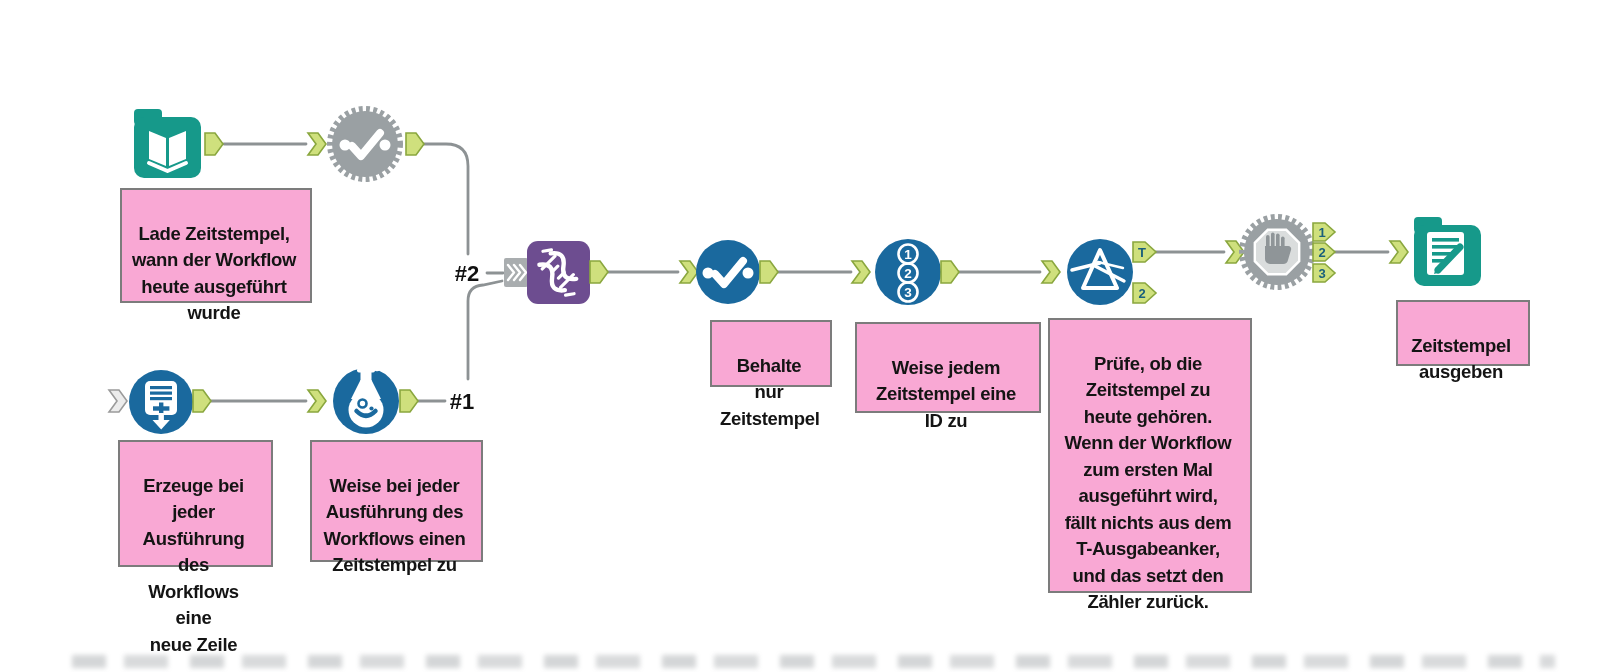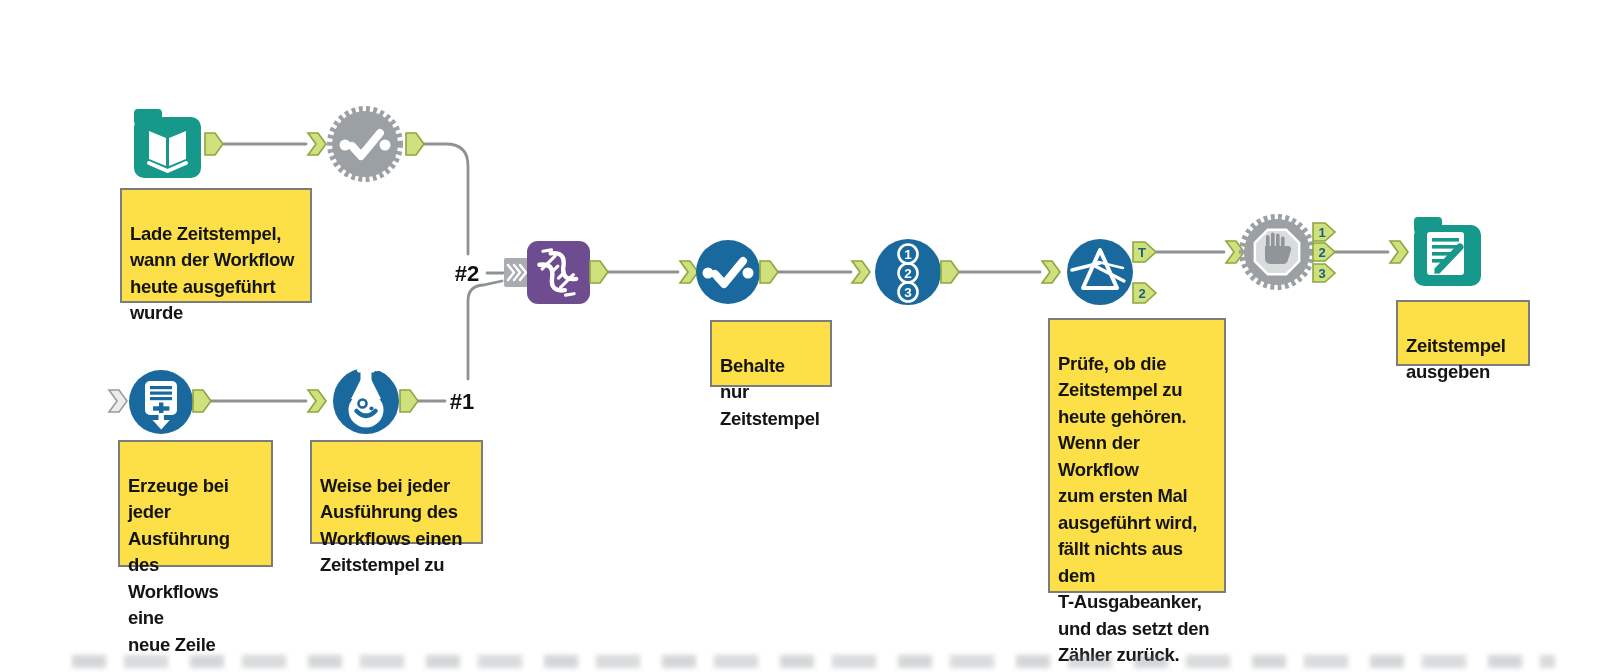--- a/index.html
+++ b/index.html
@@ -1,21 +1,21 @@
 <!DOCTYPE html>
 <html style="--tool-teal: #16998a; --tool-blue: #1a699e; --tool-purple: #6d4d90; --tool-gray: #9aa0a3; --anchor-fill: #cfe07d; --anchor-stroke: #8aa73e; --anchor-text: #1a607b; --wire: #8d9294; --annotation-text: #141414; --annotation-border: #7c7c7c;"><head>
 <meta charset="utf-8">
 <style>
   html,body{margin:0;padding:0;background:#ffffff;}
   #canvas{position:relative;width:1600px;height:672px;background:#fff;overflow:hidden;
           font-family:"Liberation Sans",sans-serif;}
   #scene{position:absolute;left:0;top:0;}
-  .annotation{position:absolute;background:#fde047;border:2px solid var(--annotation-border);
+  .annotation{position:absolute;background:#f9a8d4;border:2px solid var(--annotation-border);
               color:var(--annotation-text);font-weight:bold;font-size:18.5px;line-height:26.5px;
-              letter-spacing:-0.3px;padding:4px 12px 3px 8px;white-space:pre-line;box-sizing:border-box;}
+              letter-spacing:-0.3px;padding:4px 12px 3px 8px;white-space:pre-line;box-sizing:border-box;text-align:center;}
   svg text{font-family:"Liberation Sans",sans-serif;font-weight:bold;}
   .wire{fill:none;stroke:var(--wire);stroke-width:2.8;stroke-linecap:round;}
   .anchor-out{fill:var(--anchor-fill);stroke:var(--anchor-stroke);stroke-width:1.6;}
   .anchor-in{fill:var(--anchor-fill);stroke:var(--anchor-stroke);stroke-width:1.6;}
   .anchor-gray{fill:#ececec;stroke:#9b9b9b;stroke-width:1.6;}
   .anchor-label{font-size:13px;fill:var(--anchor-text);text-anchor:middle;}
   .branch-label{font-size:22px;fill:#101010;text-anchor:middle;}
   .tool-circle{fill:var(--tool-blue);}
   #bottom-smudge{position:absolute;left:72px;right:45px;bottom:4px;height:13px;opacity:.33;
     filter:blur(2.5px);
@@ -211,34 +211,39 @@
 wurde</span>
 </div>
 
 <div class="annotation" style="left:118px;top:440px;width:155px;height:127px;">
   <span>Erzeuge bei jeder
 Ausführung des
 Workflows eine
 neue Zeile</span>
 </div>
 
-<div class="annotation" style="left:310px;top:440px;width:173px;height:104px;">
+<div class="annotation" style="left:310px;top:440px;width:173px;height:122px;">
   <span>Weise bei jeder
 Ausführung des
 Workflows einen
 Zeitstempel zu</span>
 </div>
 
 <div class="annotation" style="left:682px;top:320px;width:122px;height:67px;margin-left:28px;">
   <span>Behalte nur
 Zeitstempel</span>
 </div>
 
-
-<div class="annotation" style="left:1048px;top:318px;width:178px;height:275px;">
+<div class="annotation" style="left:855px;top:322px;width:186px;height:91px;">
+  <span>Weise jedem
+Zeitstempel eine
+ID zu</span>
+</div>
+
+<div class="annotation" style="left:1048px;top:318px;width:204px;height:275px;">
   <span>Prüfe, ob die
 Zeitstempel zu
 heute gehören.
 Wenn der Workflow
 zum ersten Mal
 ausgeführt wird,
 fällt nichts aus dem
 T-Ausgabeanker,
 und das setzt den
 Zähler zurück.</span>

